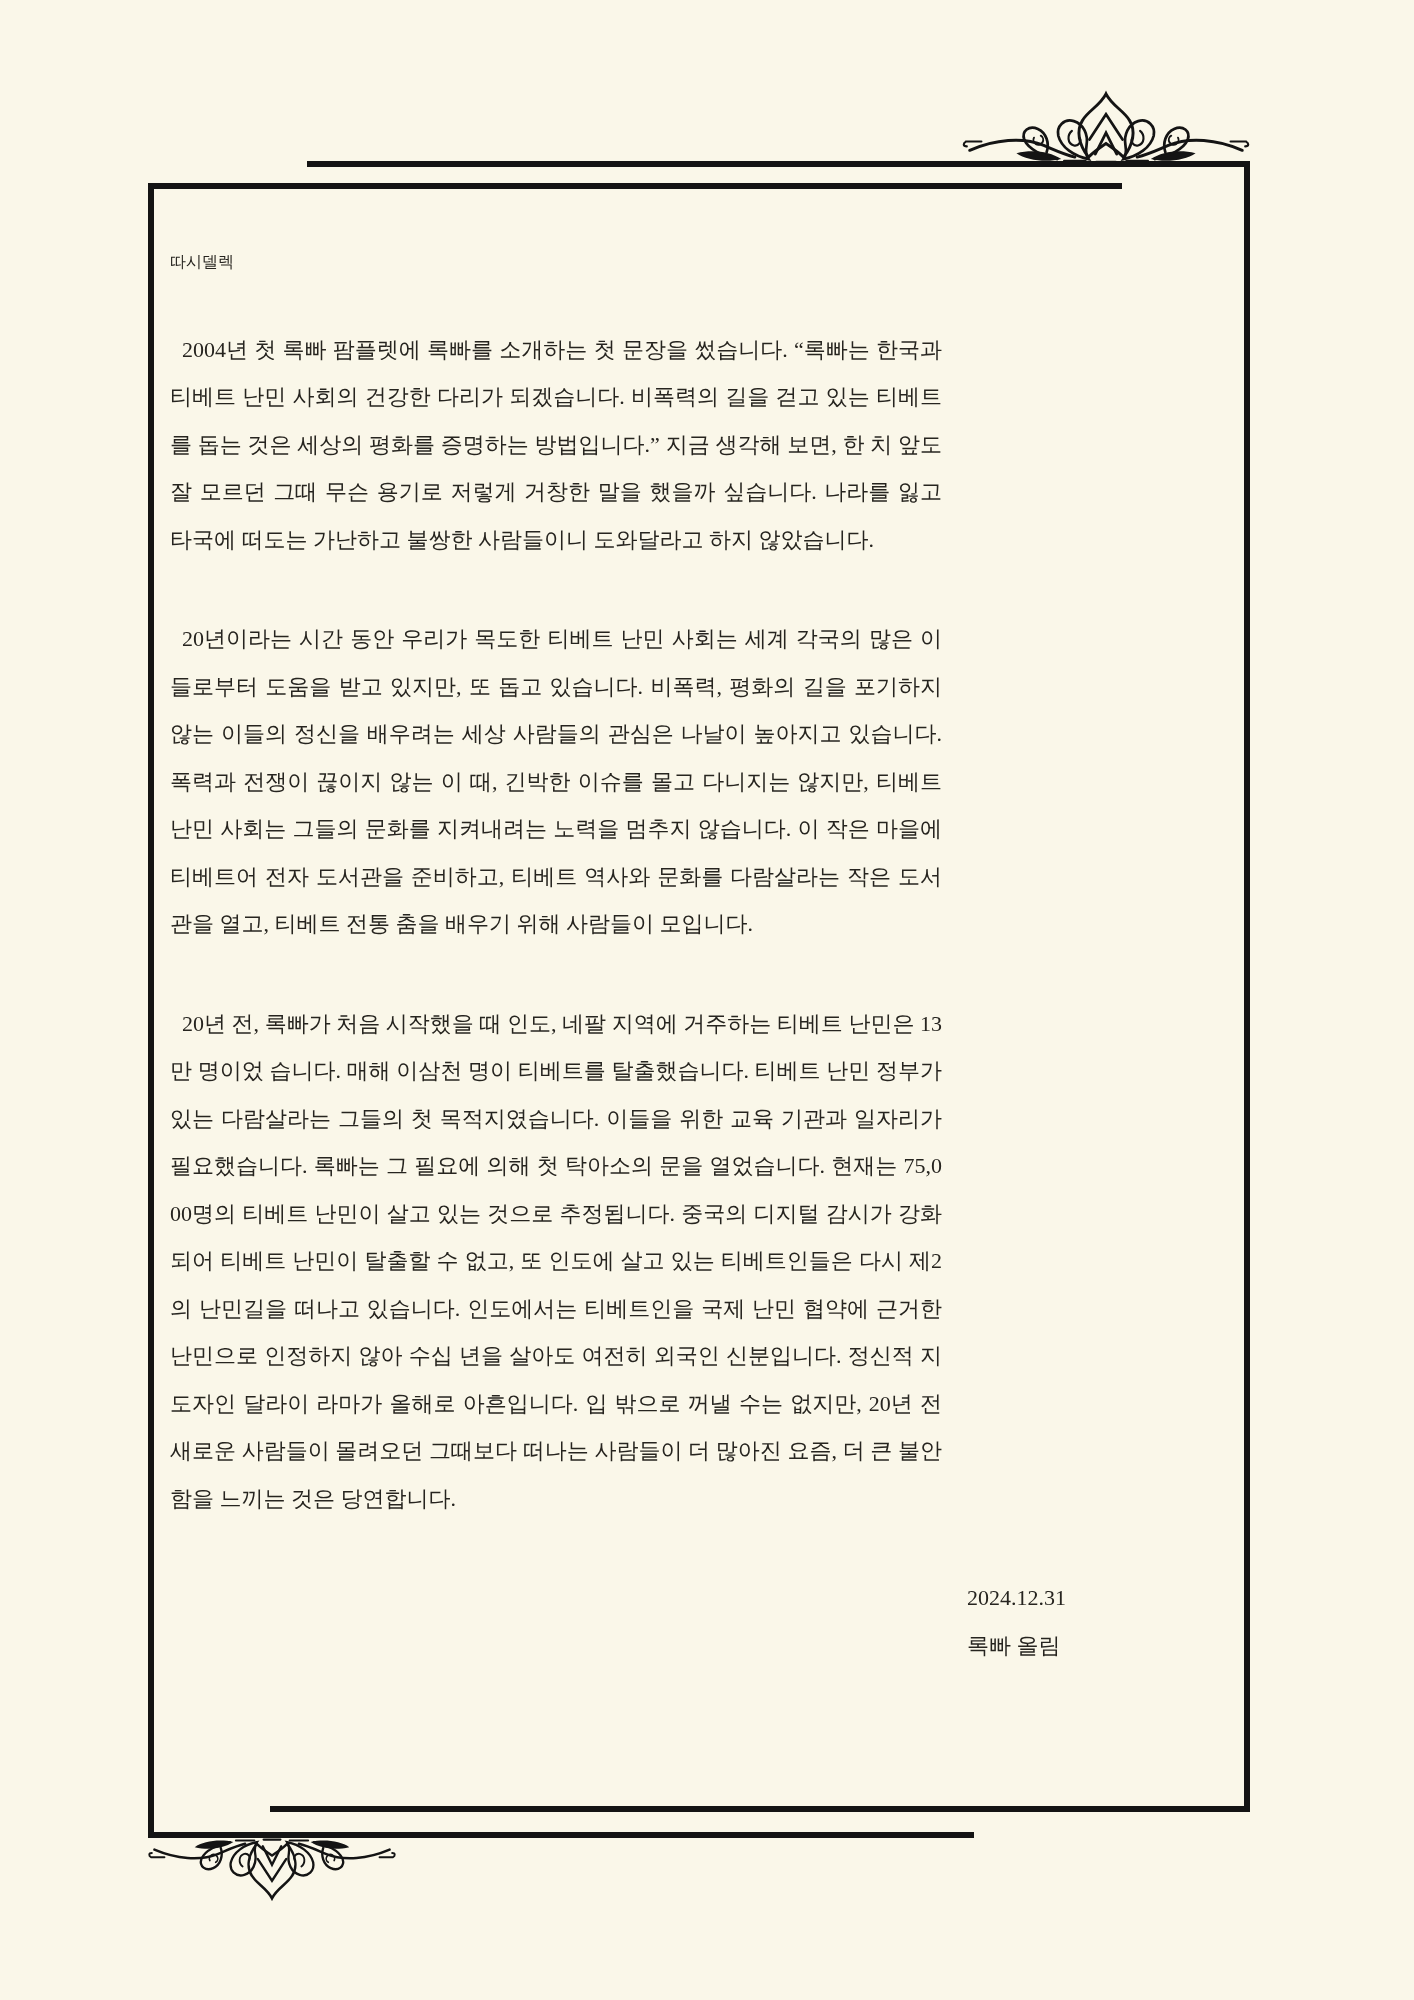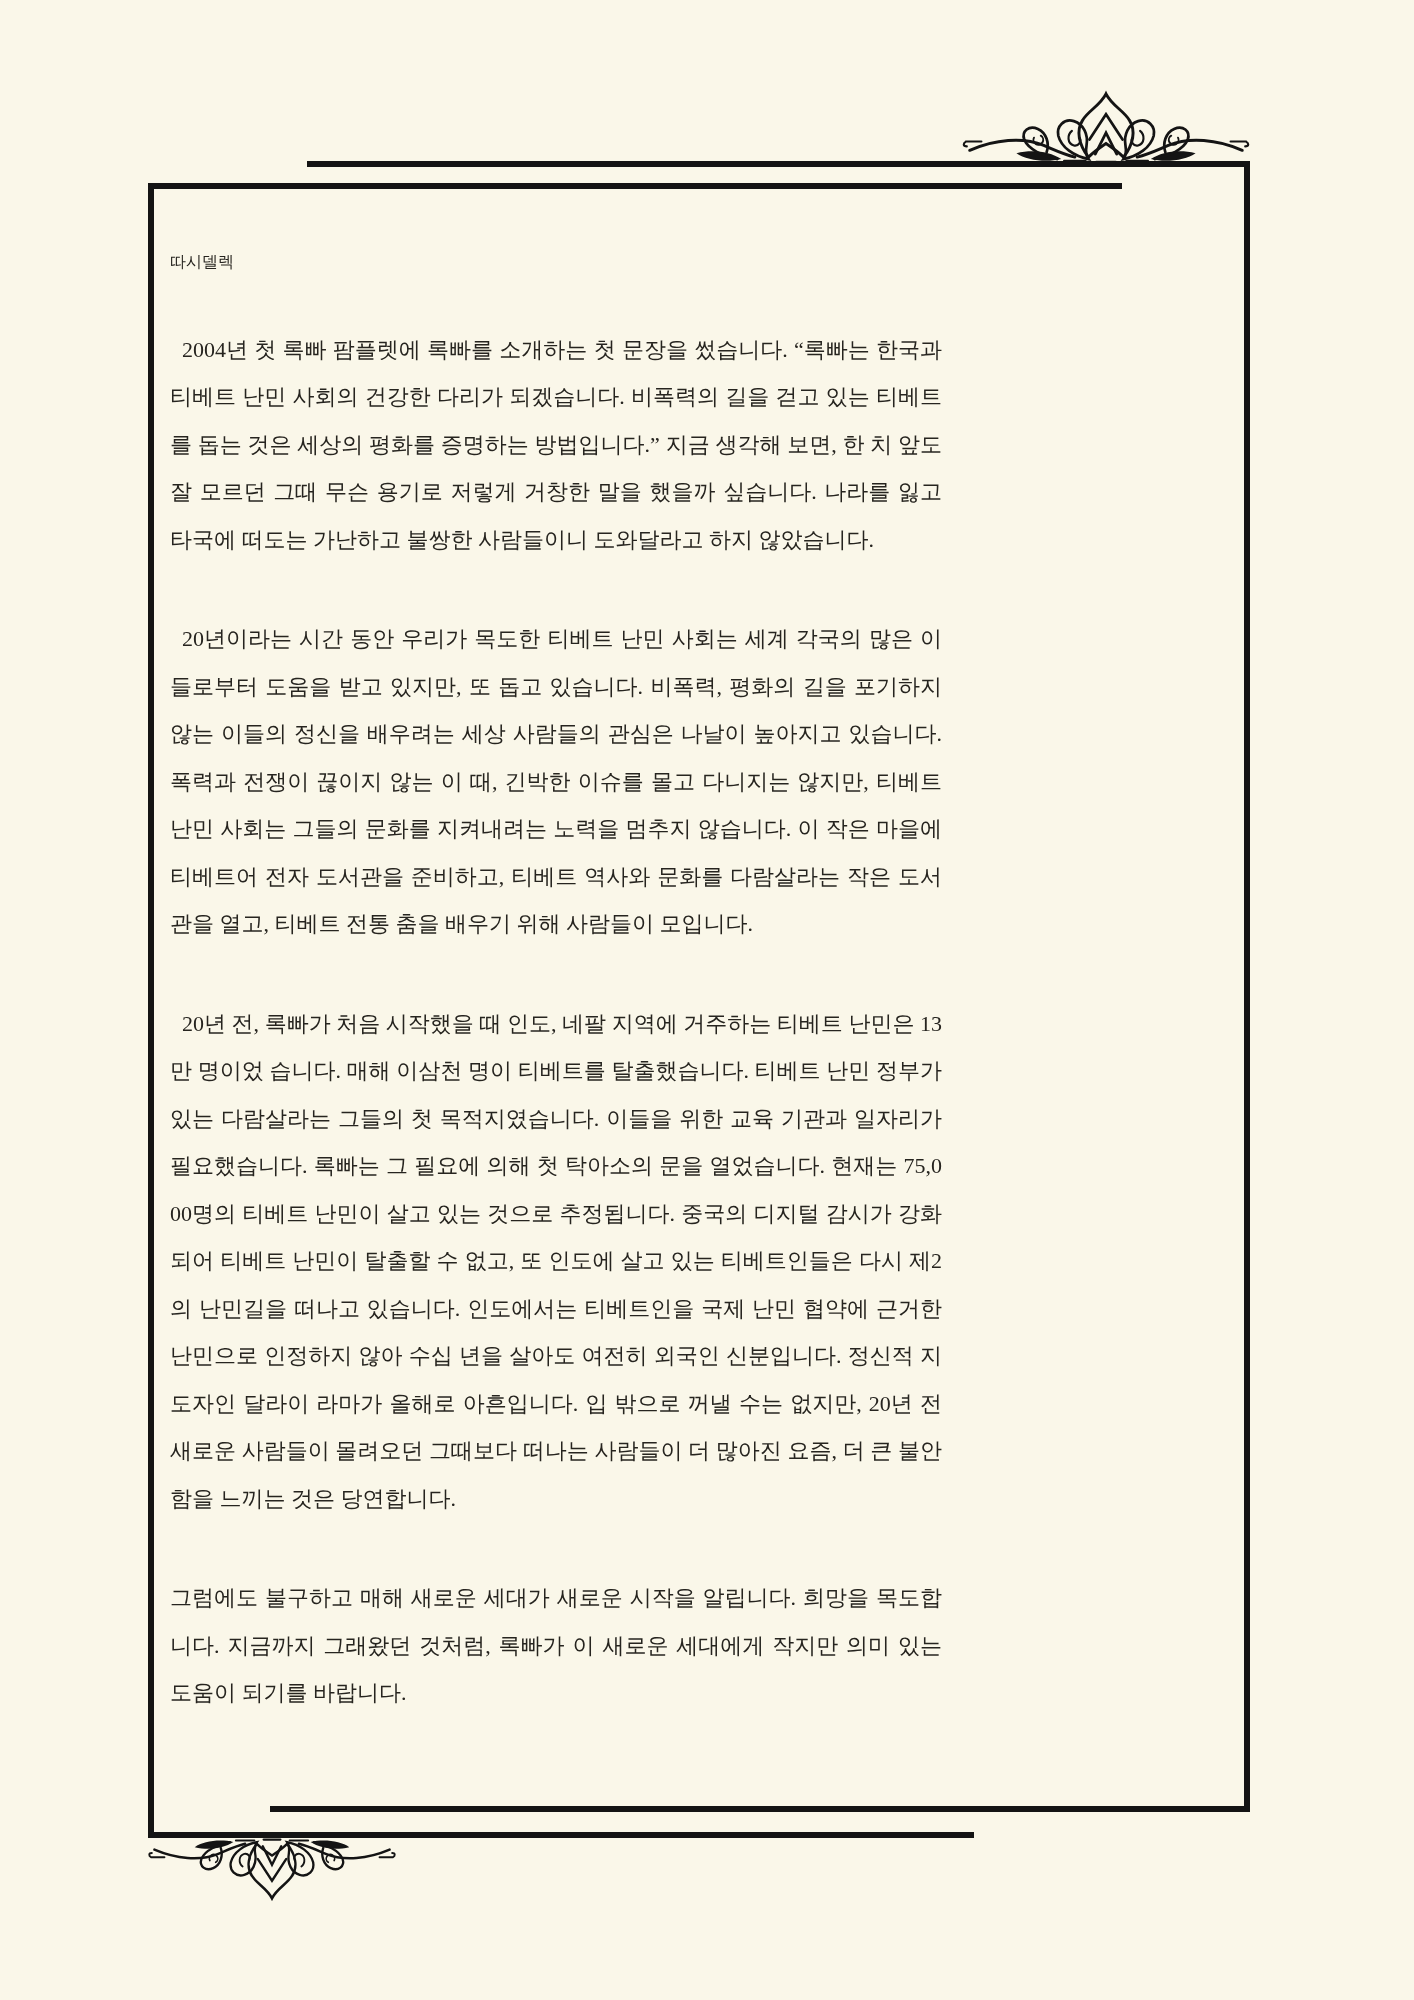--- a/index.html
+++ b/index.html
@@ -80,17 +80,20 @@
   <svg class="ornament-bottom" viewBox="0 0 300 84">
       <use href="#lotus"></use>
     </svg>
 
   <div class="content">
     <div class="greeting">따시델렉</div>
 
     <p class="para indent">2004년 첫 록빠 팜플렛에 록빠를 소개하는 첫 문장을 썼습니다. “록빠는 한국과 티베트 난민 사회의 건강한 다리가 되겠습니다. 비폭력의 길을 걷고 있는 티베트를 돕는 것은 세상의 평화를 증명하는 방법입니다.” 지금 생각해 보면, 한 치 앞도 잘 모르던 그때 무슨 용기로 저렇게 거창한 말을 했을까 싶습니다. 나라를 잃고 타국에 떠도는 가난하고 불쌍한 사람들이니 도와달라고 하지 않았습니다.</p>
     <p class="para indent">20년이라는 시간 동안 우리가 목도한 티베트 난민 사회는 세계 각국의 많은 이들로부터 도움을 받고 있지만, 또 돕고 있습니다. 비폭력, 평화의 길을 포기하지 않는 이들의 정신을 배우려는 세상 사람들의 관심은 나날이 높아지고 있습니다. 폭력과 전쟁이 끊이지 않는 이 때, 긴박한 이슈를 몰고 다니지는 않지만, 티베트 난민 사회는 그들의 문화를 지켜내려는 노력을 멈추지 않습니다. 이 작은 마을에 티베트어 전자 도서관을 준비하고, 티베트 역사와 문화를 다람살라는 작은 도서관을 열고, 티베트 전통 춤을 배우기 위해 사람들이 모입니다.</p>
     <p class="para indent">20년 전, 록빠가 처음 시작했을 때 인도, 네팔 지역에 거주하는 티베트 난민은 13만 명이었 습니다. 매해 이삼천 명이 티베트를 탈출했습니다. 티베트 난민 정부가 있는 다람살라는 그들의 첫 목적지였습니다. 이들을 위한 교육 기관과 일자리가 필요했습니다. 록빠는 그 필요에 의해 첫 탁아소의 문을 열었습니다. 현재는 75,000명의 티베트 난민이 살고 있는 것으로 추정됩니다. 중국의 디지털 감시가 강화되어 티베트 난민이 탈출할 수 없고, 또 인도에 살고 있는 티베트인들은 다시 제2의 난민길을 떠나고 있습니다. 인도에서는 티베트인을 국제 난민 협약에 근거한 난민으로 인정하지 않아 수십 년을 살아도 여전히 외국인 신분입니다. 정신적 지도자인 달라이 라마가 올해로 아흔입니다. 입 밖으로 꺼낼 수는 없지만, 20년 전 새로운 사람들이 몰려오던 그때보다 떠나는 사람들이 더 많아진 요즘, 더 큰 불안함을 느끼는 것은 당연합니다.</p>
-    <p class="para last">그럼에도 불구하고 매해 새로운 세대가 새로운 시작을 알립니다. 희망을 목도합니다. 지금까지 그래왔던 것처럼, 록빠가 이 새로운 세대에게 작지만 의미 있는 도움이 되기를 바랍니다.</p>
 
+    <div class="signature">
+      <div>2024.12.31</div>
+      <div>록빠 올림</div>
+    </div>
   </div>
 
 </div>
 
 </body></html>

